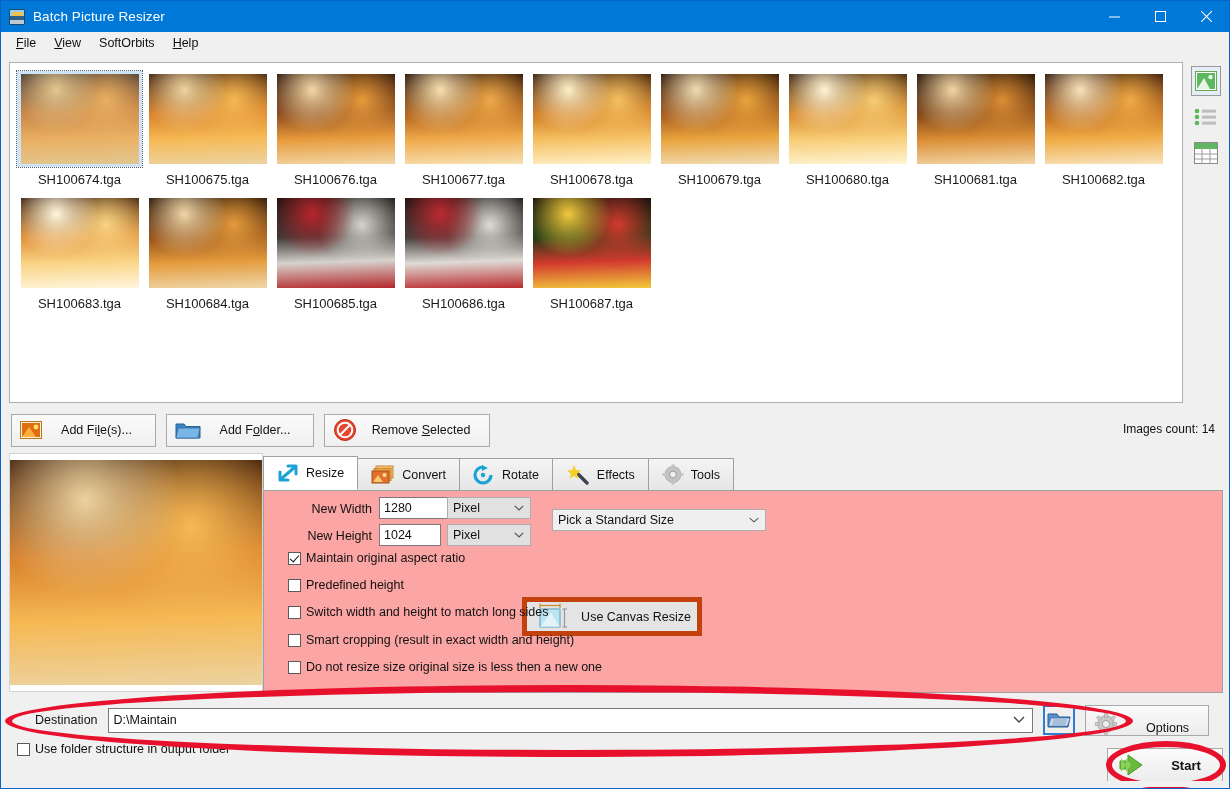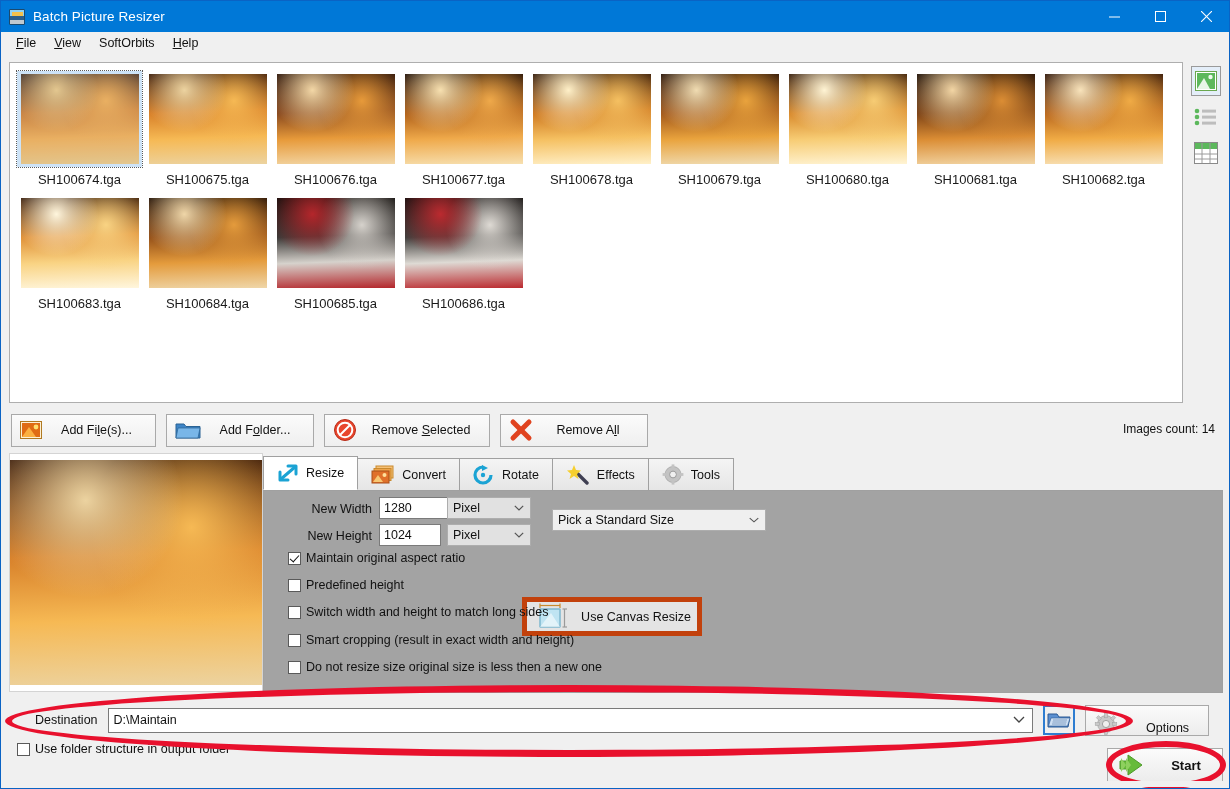--- a/index.html
+++ b/index.html
@@ -201,21 +201,21 @@
     margin-right: -1px;
     cursor: default;
   }
   .tab.active {
     background: #ffffff;
     height: 34px;
     position: relative; z-index: 2;
     border-bottom: 1px solid #ffffff;
   }
   .tabpanel {
-    background: #a3a3a3;
+    background: #fca5a5;
     border: 1px solid #a0a0a0;
     border-top: none;
     height: 202px;
     position: relative;
   }
 
   .lblrow { position: absolute; font-size: 12.5px; color: #111; }
   .field {
     position: absolute;
     background: #fff;
@@ -462,20 +462,26 @@
           <div class="frame">
             <div class="pic" style="background-image: radial-gradient(circle at 30% 18%, rgb(180, 38, 43) 0%, transparent 38%), radial-gradient(circle at 72% 30%, rgb(214, 210, 204) 0%, transparent 42%), linear-gradient(178deg, rgb(20, 16, 13) 0%, rgb(61, 58, 56) 42%, rgb(214, 210, 204) 70%, rgb(180, 38, 43) 100%);"></div>
           </div>
           <div class="cap">SH100685.tga</div>
         </div>
         <div class="thumb">
           <div class="frame">
             <div class="pic" style="background-image: radial-gradient(circle at 30% 18%, rgb(187, 42, 47) 0%, transparent 38%), radial-gradient(circle at 72% 30%, rgb(222, 218, 212) 0%, transparent 42%), linear-gradient(178deg, rgb(21, 17, 16) 0%, rgb(66, 64, 62) 42%, rgb(222, 218, 212) 70%, rgb(187, 42, 47) 100%);"></div>
           </div>
           <div class="cap">SH100686.tga</div>
+        </div>
+        <div class="thumb">
+          <div class="frame">
+            <div class="pic" style="background-image: radial-gradient(circle at 30% 18%, rgb(242, 201, 60) 0%, transparent 38%), radial-gradient(circle at 72% 30%, rgb(210, 58, 46) 0%, transparent 42%), linear-gradient(178deg, rgb(10, 10, 8) 0%, rgb(31, 59, 20) 42%, rgb(210, 58, 46) 70%, rgb(242, 201, 60) 100%);"></div>
+          </div>
+          <div class="cap">SH100687.tga</div>
         </div>
       </div>
   </div>
 
   <div class="viewstrip">
     <div class="vs-btn active">
       <svg width="22" height="20" viewBox="0 0 22 20">
         <rect x="0.5" y="0.5" width="21" height="19" fill="#fff" stroke="#6aa84f"></rect>
         <rect x="2" y="2" width="18" height="16" fill="#5cb85c"></rect>
         <polygon points="2,18 9,7 15,18" fill="#ffffff" opacity=".85"></polygon>
@@ -521,27 +527,20 @@
       </svg>
       <span class="lbl">Add F<u>o</u>lder...</span>
     </div>
     <div class="tbtn w3">
       <svg width="24" height="24" viewBox="0 0 24 24">
         <circle cx="12" cy="12" r="10.5" fill="#e8452c" stroke="#b82c18"></circle>
         <circle cx="12" cy="12" r="7.3" fill="none" stroke="#ffffff" stroke-width="2"></circle>
         <line x1="6.5" y1="17.5" x2="17.5" y2="6.5" stroke="#ffffff" stroke-width="2"></line>
       </svg>
       <span class="lbl">Remove <u>S</u>elected</span>
-    </div>
-    <div class="tbtn w4">
-      <svg width="24" height="24" viewBox="0 0 24 24">
-        <line x1="4" y1="4" x2="20" y2="20" stroke="#e0431f" stroke-width="5" stroke-linecap="round"></line>
-        <line x1="20" y1="4" x2="4" y2="20" stroke="#e0431f" stroke-width="5" stroke-linecap="round"></line>
-      </svg>
-      <span class="lbl">Remove A<u>l</u>l</span>
     </div>
     <div class="imgcount">Images count: 14</div>
   </div>
 
   <div class="lower">
 
     <div class="preview">
       <div class="pic" id="preview-pic" style="background-image: radial-gradient(circle at 30% 18%, rgb(236, 211, 160) 0%, transparent 38%), radial-gradient(circle at 72% 30%, rgb(246, 185, 84) 0%, transparent 42%), linear-gradient(178deg, rgb(58, 28, 11) 0%, rgb(216, 129, 42) 42%, rgb(246, 185, 84) 70%, rgb(236, 211, 160) 100%);"></div>
     </div>
 

